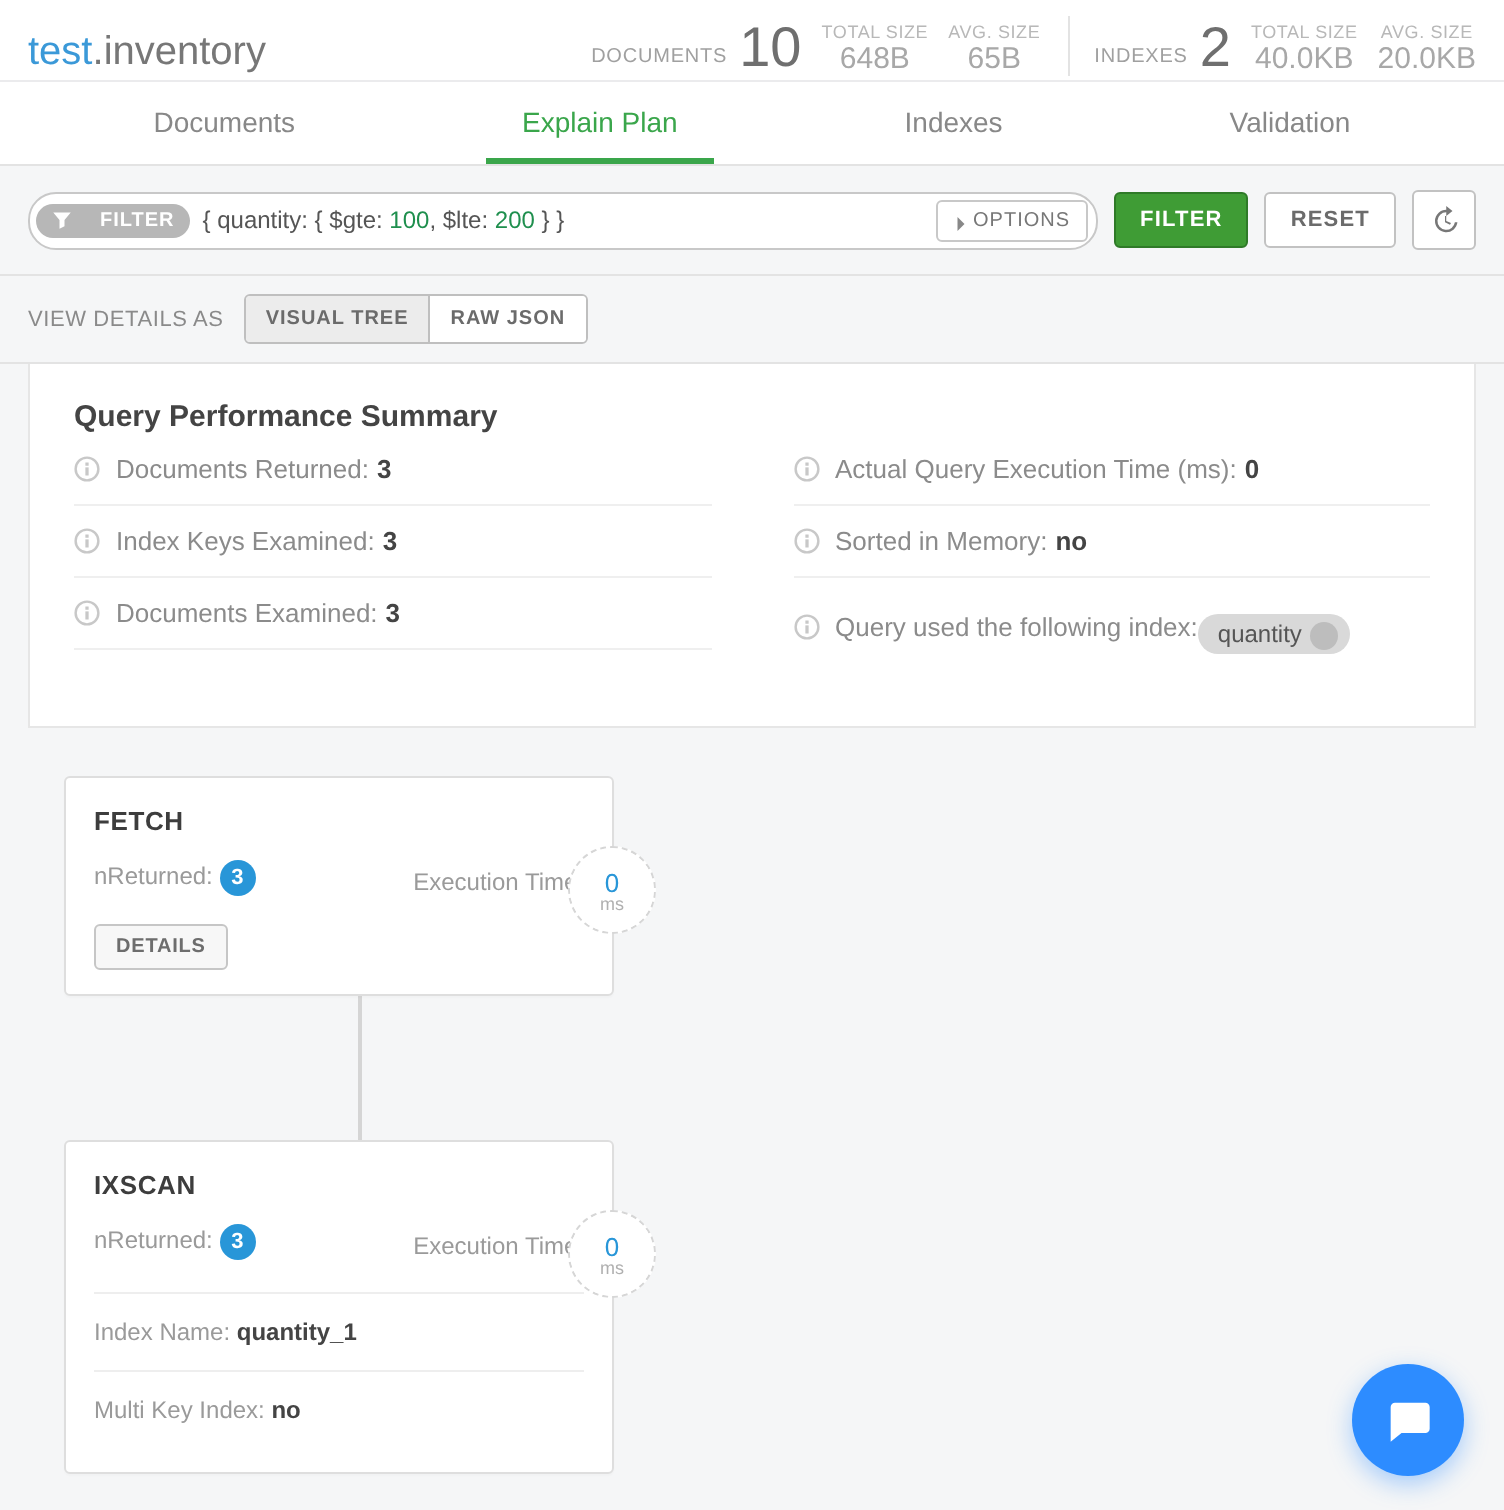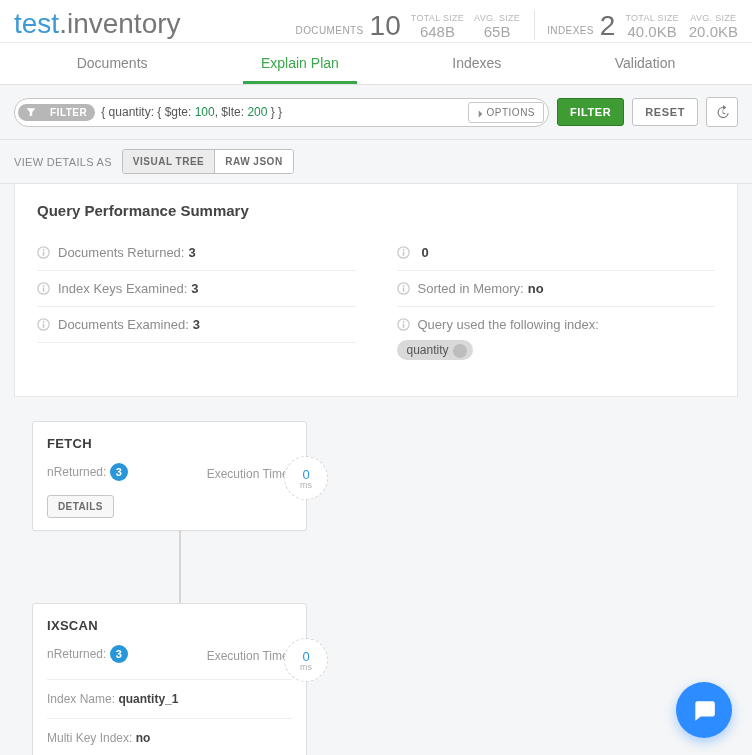--- a/index.html
+++ b/index.html
@@ -1,18 +1,18 @@
 <!DOCTYPE html>
 <html><head>
 <meta charset="utf-8">
 <style>
   *{box-sizing:border-box;margin:0;padding:0;font-family:-apple-system,BlinkMacSystemFont,"Segoe UI",Helvetica,Arial,sans-serif}
   body{background:#f5f6f7;color:#464c4f;font-size:13px;width:752px}
   .topbar{background:#fff;display:flex;align-items:flex-end;padding:8px 14px 2px;border-bottom:1px solid #ebebed}
-  .ns{font-size:28px;font-weight:300;color:#777;flex:1}
+  .ns{font-size:20px;font-weight:300;color:#777;flex:1}
   .ns b{color:#3b99d8;font-weight:400}
   .stats{display:flex;align-items:flex-end;gap:0}
   .statgrp{display:flex;align-items:flex-end;margin-left:12px}
   .statlbl{font-size:10px;color:#a0a0a0;letter-spacing:.4px;margin-right:6px;padding-bottom:4px}
   .statbig{font-size:28px;color:#6f6f6f;font-weight:300;line-height:1}
   .statcol{display:flex;flex-direction:column;align-items:center;margin-left:10px}
   .statcol .l{font-size:9px;color:#b8b8b8;letter-spacing:.3px}
   .statcol .v{font-size:15px;color:#a8a8a8}
   .sep{width:1px;height:30px;background:#e3e3e3;margin-left:14px;align-self:center}
   .tabs{background:#fff;display:flex;justify-content:space-around;padding:0 20px}
@@ -27,21 +27,21 @@
   .optbtn{border:1px solid #c8c8c8;border-radius:3px;padding:4px 8px;font-size:10px;color:#777;letter-spacing:.5px;background:#fff;display:flex;align-items:flex-end;gap:3px;cursor:pointer}
   .btn{border:1px solid #c2c2c2;border-radius:3px;padding:7px 12px;font-size:11px;font-weight:600;letter-spacing:.6px;background:#fff;color:#6b6b6b;cursor:pointer}
   .btn.primary{background:#3f9c35;border-color:#2f7a28;color:#fff}
   .iconbtn{border:1px solid #c2c2c2;border-radius:3px;width:32px;height:30px;background:#fff;display:flex;align-items:center;justify-content:center;cursor:pointer;color:#777}
   .viewbar{background:#f5f6f7;border-bottom:1px solid #e3e3e3;padding:9px 14px;display:flex;align-items:center;gap:10px;font-size:11px;color:#8a8a8a;letter-spacing:.3px}
   .seg{display:flex;border:1px solid #bfbfbf;border-radius:3px;overflow:hidden}
   .seg button{border:none;background:#fff;padding:6px 10px;font-size:10px;font-weight:600;letter-spacing:.5px;color:#6b6b6b;cursor:pointer}
   .seg button.on{background:#ececec}
   .seg button+button{border-left:1px solid #bfbfbf}
   .panel{background:#fff;margin:0 14px;border:1px solid #e6e6e6;border-top:none;padding:18px 22px 26px}
-  .panel h3{font-size:15px;color:#444;font-weight:600;margin-bottom:16px}
+  .panel h3{font-size:15px;color:#444;font-weight:600;margin-bottom:0}
   .cols{display:flex;gap:41px}
   .col{flex:1}
   .row{display:flex;align-items:center;padding:10px 0;border-bottom:1px solid #efefef;color:#8b8b8b;font-size:13px}
   .row svg{width:13px;height:13px;fill:#c8c8c8;margin-right:8px;flex-shrink:0}
   .row b{color:#444;font-weight:700;margin-left:4px}
   .idxpill{background:#d9d9d9;border-radius:11px;padding:3px 24px 3px 10px;font-size:12px;color:#555;position:relative;display:inline-block;margin-top:8px}
   .idxpill::after{content:"";position:absolute;right:6px;top:4px;width:14px;height:14px;border-radius:50%;background:#bdbdbd}
   .tree{padding:24px 14px 40px;position:relative}
   .node{background:#fff;border:1px solid #dedede;border-radius:3px;width:275px;padding:14px 14px 12px;margin-left:18px;position:relative;box-shadow:0 1px 1px rgba(0,0,0,.02)}
   .node h4{font-size:13px;font-weight:700;color:#3d3d3d;letter-spacing:.3px;margin-bottom:8px}
@@ -165,32 +165,33 @@
           <b>3</b>
         </div>
     </div>
     <div class="col">
       <div class="row">
           <svg viewBox="0 0 16 16">
             <circle cx="8" cy="8" r="7" fill="none" stroke="#c8c8c8" stroke-width="1.5"></circle>
             <rect x="7" y="7" width="2" height="5"></rect>
             <rect x="7" y="4" width="2" height="2"></rect>
           </svg>
+          <span>Actual Query Execution Time (ms):</span>
           <b>0</b>
         </div>
       <div class="row">
           <svg viewBox="0 0 16 16">
             <circle cx="8" cy="8" r="7" fill="none" stroke="#c8c8c8" stroke-width="1.5"></circle>
             <rect x="7" y="7" width="2" height="5"></rect>
             <rect x="7" y="4" width="2" height="2"></rect>
           </svg>
           <span>Sorted in Memory:</span>
           <b>no</b>
         </div>
-      <div class="row" style="border-bottom:none;flex-direction:column;align-items:flex-start">
+      <div class="row" style="border-bottom:none;flex-direction:row;align-items:center">
         <div style="display:flex;align-items:center">
             <svg viewBox="0 0 16 16" style="margin-right:8px">
               <circle cx="8" cy="8" r="7" fill="none" stroke="#c8c8c8" stroke-width="1.5"></circle>
               <rect x="7" y="7" width="2" height="5"></rect>
               <rect x="7" y="4" width="2" height="2"></rect>
             </svg>
             <span>Query used the following index:</span>
           </div>
         <span class="idxpill">quantity</span>
       </div>

